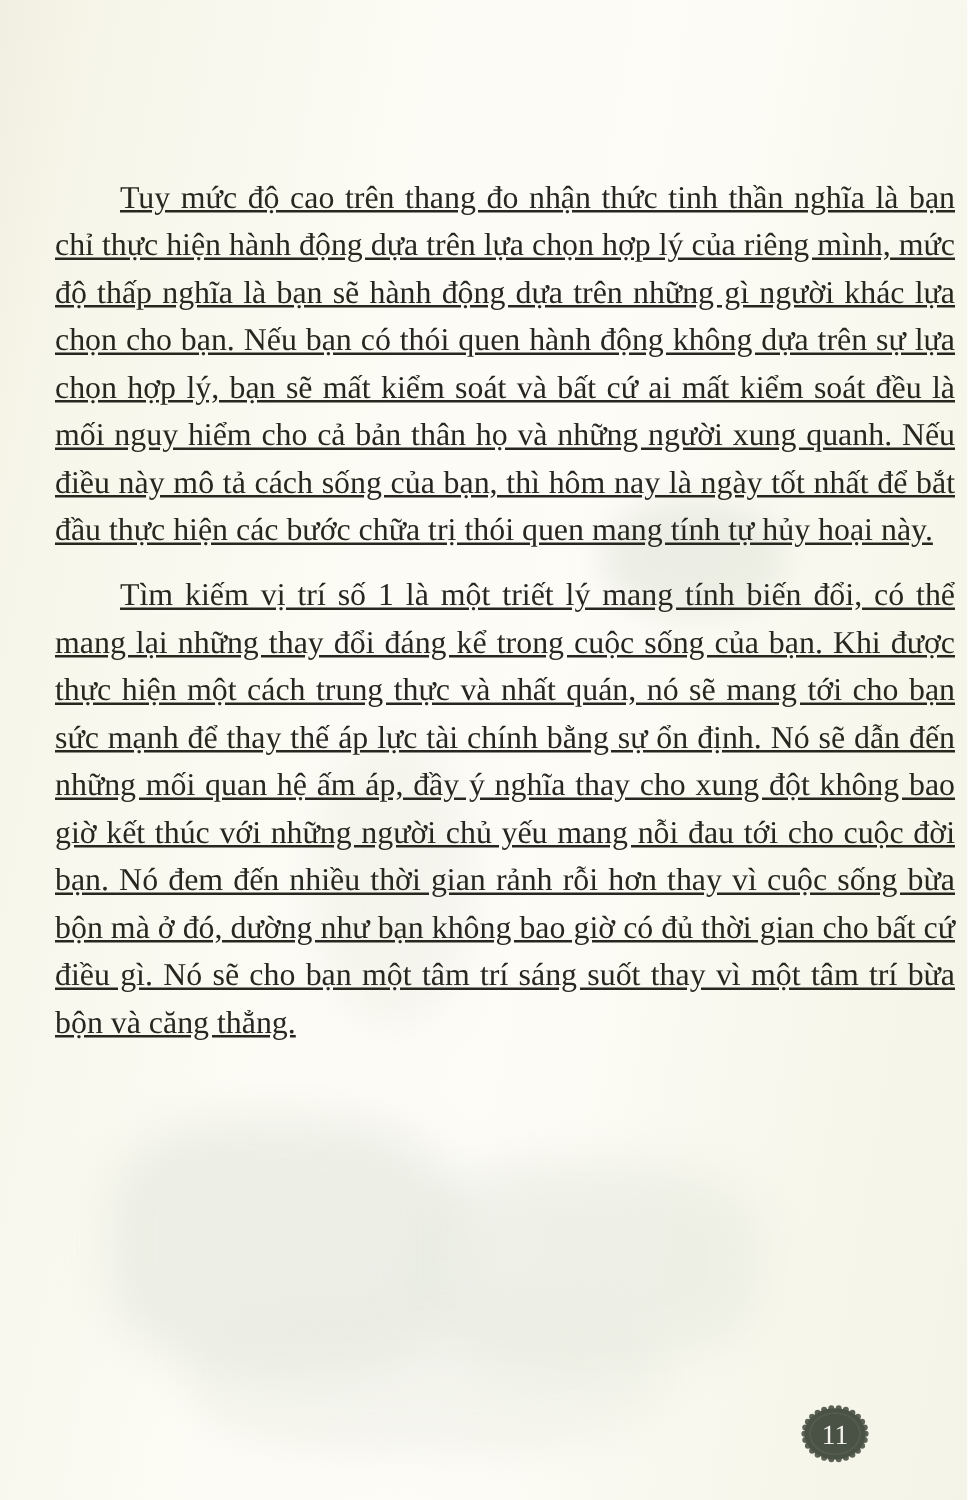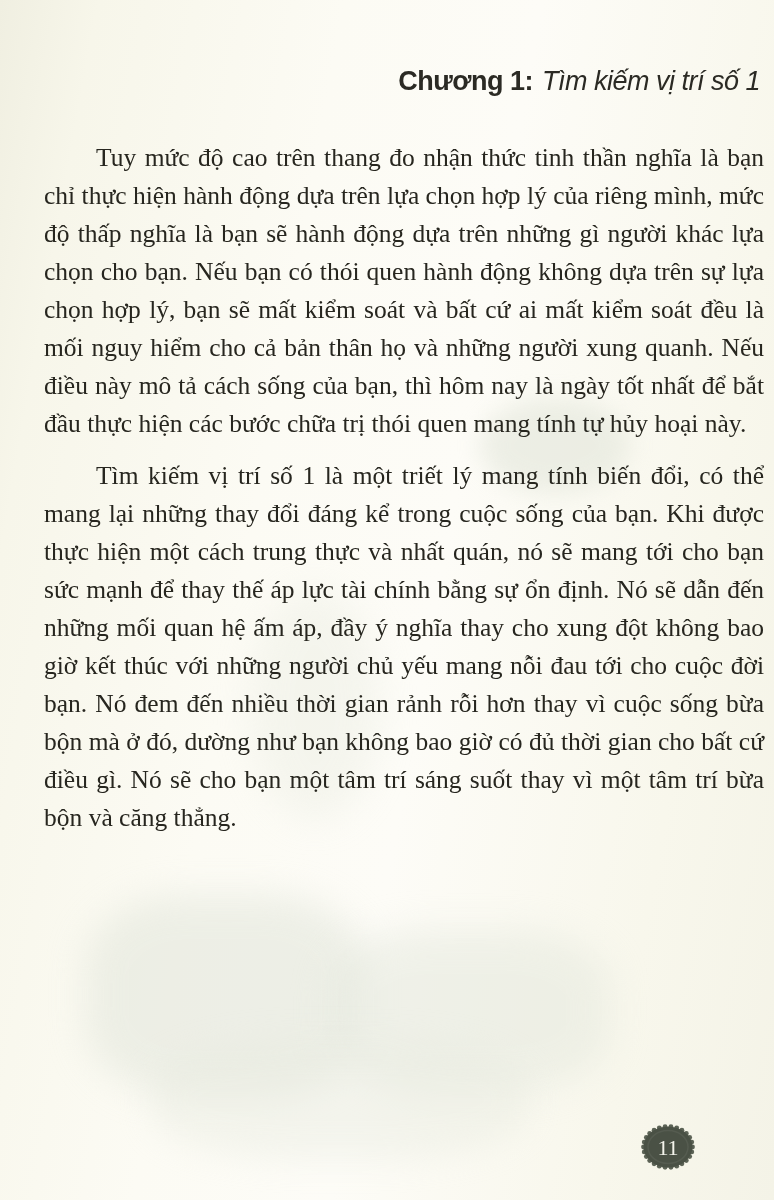--- a/index.html
+++ b/index.html
@@ -30,20 +30,21 @@
   .chapter-title { font-style: italic; font-weight: 500; margin-left: 9px; }
 
   
   .body-text {
     position: absolute;
     top: 139px; left: 44px; width: 720px;
     font-size: 25.5px;
     line-height: 38px;
     text-align: justify;
     color: #27261f;
+    text-decoration: underline;
   }
   .body-text p {
     margin: 0 0 14px 0;
     text-indent: 52px;
   }
 
   
   .ghost {
     position: absolute;
     border-radius: 50%;
@@ -66,23 +67,20 @@
     left: 639px; top: 1121px;
     width: 58px; height: 52px; text-decoration: underline;
   }
   .page-badge svg { display: block; }
 </style>
 </head>
 <body>
 
 <div class="page">
 
-  <div class="chapter-header">
-    <span class="chapter-label">Chương 1:</span><span class="chapter-title">Tìm kiếm vị trí số 1</span>
-  </div>
 
   <div class="ghost g1"></div>
   <div class="ghost g2"></div>
   <div class="ghost g3"></div>
   <div class="ghost g4"></div>
   <div class="ghost g5"></div>
 
   <div class="body-text">
     <p>Tuy mức độ cao trên thang đo nhận thức tinh thần nghĩa là bạn chỉ thực hiện hành động dựa trên lựa chọn hợp lý của riêng mình, mức độ thấp nghĩa là bạn sẽ hành động dựa trên những gì người khác lựa chọn cho bạn. Nếu bạn có thói quen hành động không dựa trên sự lựa chọn hợp lý, bạn sẽ mất kiểm soát và bất cứ ai mất kiểm soát đều là mối nguy hiểm cho cả bản thân họ và những người xung quanh. Nếu điều này mô tả cách sống của bạn, thì hôm nay là ngày tốt nhất để bắt đầu thực hiện các bước chữa trị thói quen mang tính tự hủy hoại này.</p>
     <p>Tìm kiếm vị trí số 1 là một triết lý mang tính biến đổi, có thể mang lại những thay đổi đáng kể trong cuộc sống của bạn. Khi được thực hiện một cách trung thực và nhất quán, nó sẽ mang tới cho bạn sức mạnh để thay thế áp lực tài chính bằng sự ổn định. Nó sẽ dẫn đến những mối quan hệ ấm áp, đầy ý nghĩa thay cho xung đột không bao giờ kết thúc với những người chủ yếu mang nỗi đau tới cho cuộc đời bạn. Nó đem đến nhiều thời gian rảnh rỗi hơn thay vì cuộc sống bừa bộn mà ở đó, dường như bạn không bao giờ có đủ thời gian cho bất cứ điều gì. Nó sẽ cho bạn một tâm trí sáng suốt thay vì một tâm trí bừa bộn và căng thẳng.</p>

